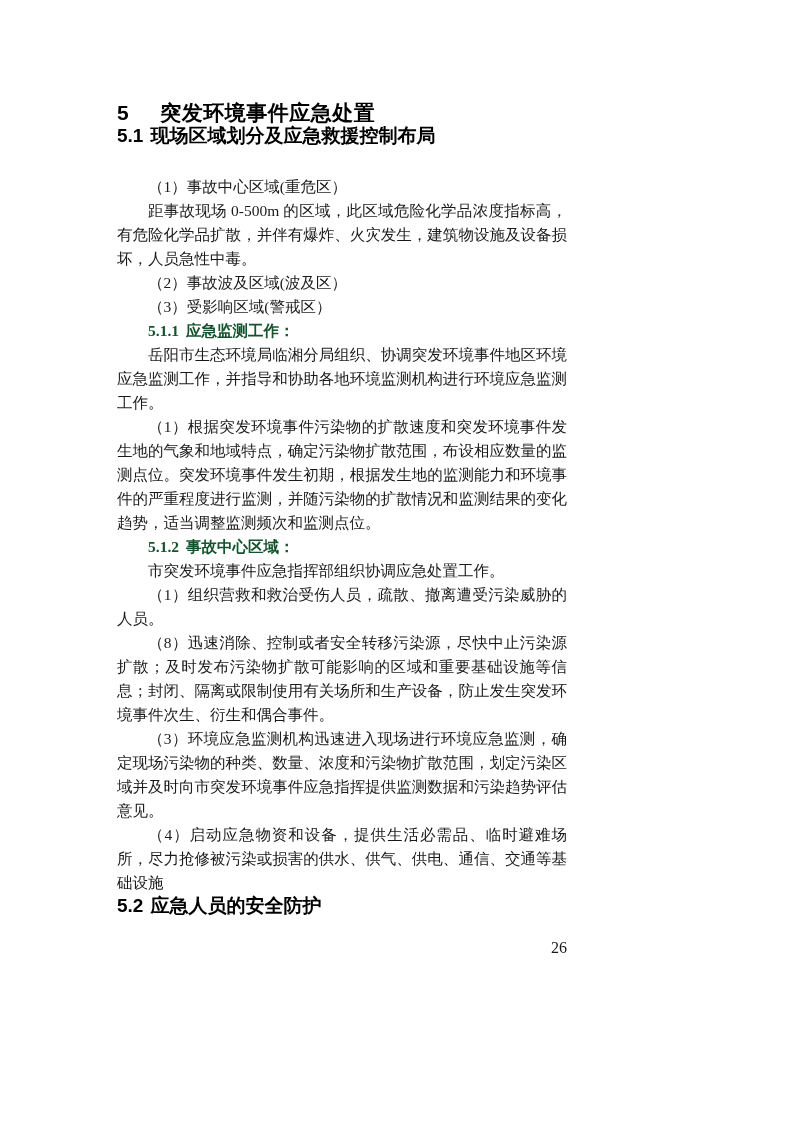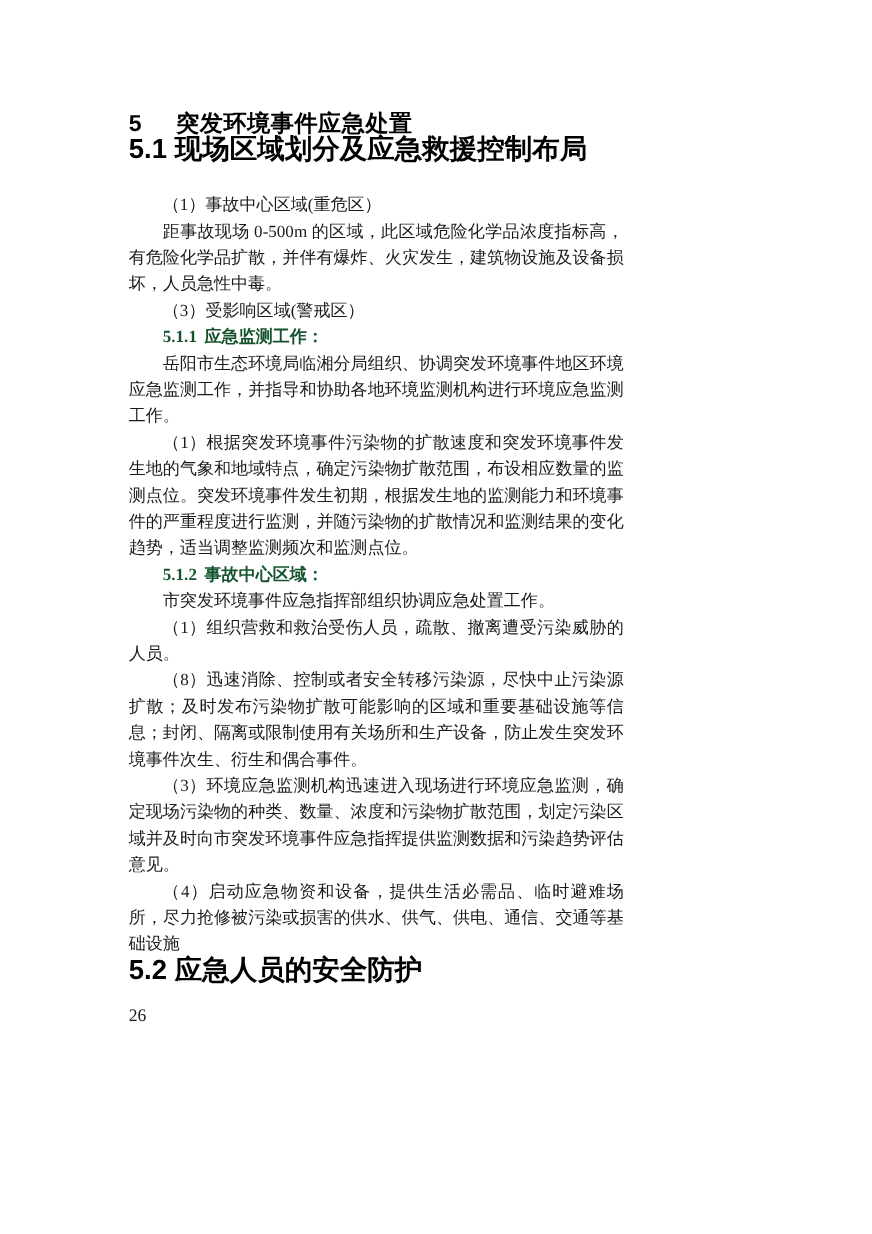--- a/index.html
+++ b/index.html
@@ -28,21 +28,21 @@
     font-weight: bold;
     color: #000000;
     letter-spacing: 0.5px;
   }
   h1.chapter-heading .heading-title {
     margin-left: 31px;
   }
   h2.section-heading {
     margin: 0;
     font-family: "Liberation Sans", "DejaVu Sans", sans-serif;
-    font-size: 25px;
+    font-size: 19px;
     line-height: 22px;
     font-weight: bold;
     color: #000000;
   }
   h2.section-heading .heading-title {
     margin-left: 7px;
   }
   .section-heading-5-1 { margin-top: 46px; }
   .section-heading-5-2 { margin-top: 21px; }
   .body-text {
@@ -59,21 +59,21 @@
   }
   .subhead {
     font-weight: bold;
     color: #14532d;
   }
   .subhead .subhead-title {
     margin-left: 0.45em;
   }
   .page-number {
     margin-top: 22px;
-    text-align: left;
+    text-align: right;
     font-size: 16px;
     line-height: 18px;
     color: #1a1a1a;
   }
 </style>
 </head>
 <body>
 
 <div class="page">
 
@@ -81,20 +81,21 @@
     <span class="heading-number">5</span><span class="heading-title">突发环境事件应急处置</span>
   </h1>
 
   <h2 class="section-heading section-heading-5-1">
     <span class="heading-number">5.1</span><span class="heading-title">现场区域划分及应急救援控制布局</span>
   </h2>
 
   <div class="body-text">
     <p class="para">（1）事故中心区域(重危区）</p>
     <p class="para">距事故现场 0-500m 的区域，此区域危险化学品浓度指标高，有危险化学品扩散，并伴有爆炸、火灾发生，建筑物设施及设备损坏，人员急性中毒。</p>
+    <p class="para">（2）事故波及区域(波及区）</p>
     <p class="para">（3）受影响区域(警戒区）</p>
 
     <p class="para subhead">
       <span>5.1.1</span><span class="subhead-title">应急监测工作：</span>
     </p>
     <p class="para">岳阳市生态环境局临湘分局组织、协调突发环境事件地区环境应急监测工作，并指导和协助各地环境监测机构进行环境应急监测工作。</p>
     <p class="para">（1）根据突发环境事件污染物的扩散速度和突发环境事件发生地的气象和地域特点，确定污染物扩散范围，布设相应数量的监测点位。突发环境事件发生初期，根据发生地的监测能力和环境事件的严重程度进行监测，并随污染物的扩散情况和监测结果的变化趋势，适当调整监测频次和监测点位。</p>
 
     <p class="para subhead">
       <span>5.1.2</span><span class="subhead-title">事故中心区域：</span>

